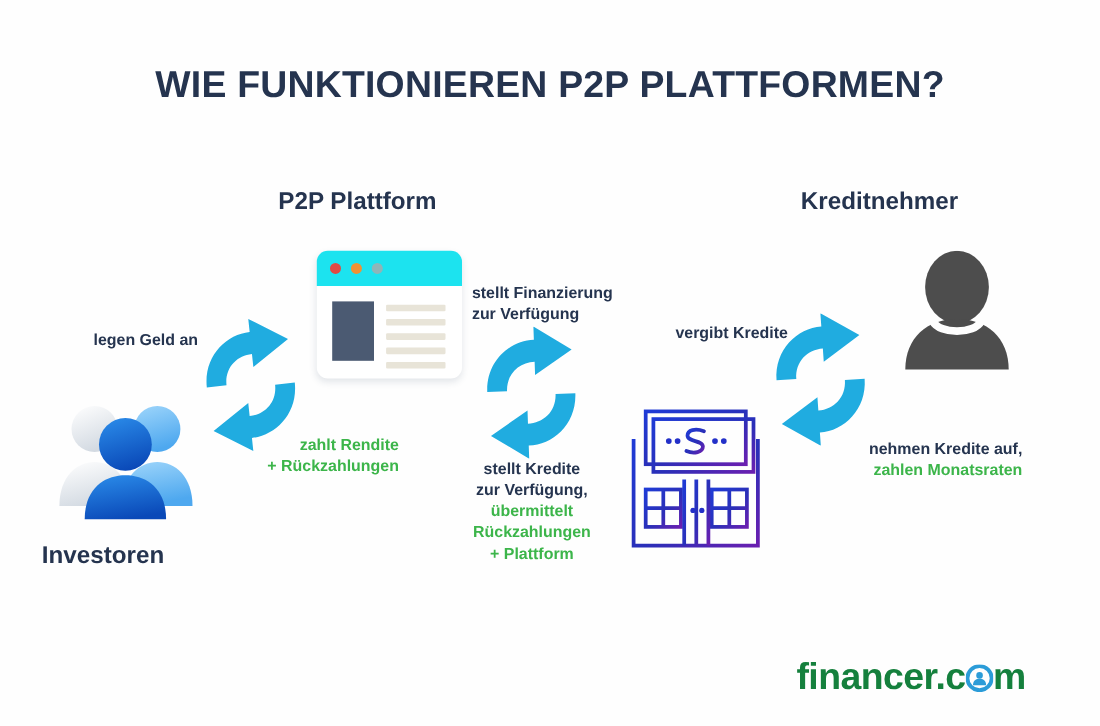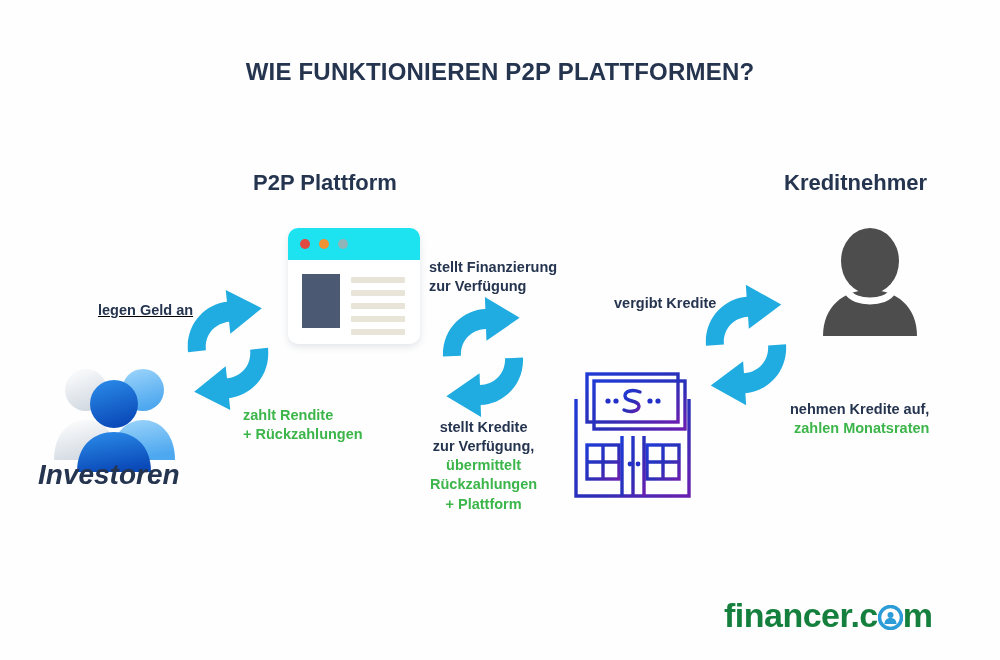--- a/index.html
+++ b/index.html
@@ -18,53 +18,53 @@
     overflow: hidden;
   }
 
   
   #title {
     position: absolute;
     left: 0;
     top: 58px;
     width: 1000px;
     text-align: center;
-    font-size: 24px;
+    font-size: 34px;
     font-weight: bold;
     letter-spacing: 0.2px;
     color: #25344f;
     text-transform: uppercase;
   }
 
   
   .node-heading {
     position: absolute;
     font-size: 22px;
     font-weight: bold;
     color: #25344f;
     white-space: nowrap;
   }
   #heading-platform { left: 253px; top: 170px; }
-  #heading-borrower { left: 784px; top: 170px; }
-  #heading-investors { left: 38px; top: 459px; font-size: 28px; font-style: italic; }
+  #heading-borrower { left: 728px; top: 170px; }
+  #heading-investors { left: 38px; top: 492px; font-size: 22px; }
   #heading-originator { left: 522px; top: 527px; font-size: 28px; }
 
   
   .flow-label {
     position: absolute;
     font-size: 14.5px;
     font-weight: bold;
     line-height: 1.32;
     white-space: nowrap;
   }
   .dark  { color: #25344f; }
   .green { color: #3cb54a; }
 
-  #lbl-invest     { left: 98px;  top: 301px; text-decoration: underline; }
-  #lbl-return     { left: 243px; top: 406px; text-align: left; }
+  #lbl-invest     { left: 85px;  top: 301px; }
+  #lbl-return     { left: 243px; top: 396px; text-align: right; }
   #lbl-financing  { left: 429px; top: 258px; }
   #lbl-credits    { left: 430px; top: 418px; text-align: center; }
   #lbl-grant      { left: 614px; top: 294px; }
   #lbl-take       { left: 790px; top: 400px; text-align: right; }
 
   
   .cycle {
     position: absolute;
     width: 120px;
     height: 120px;

